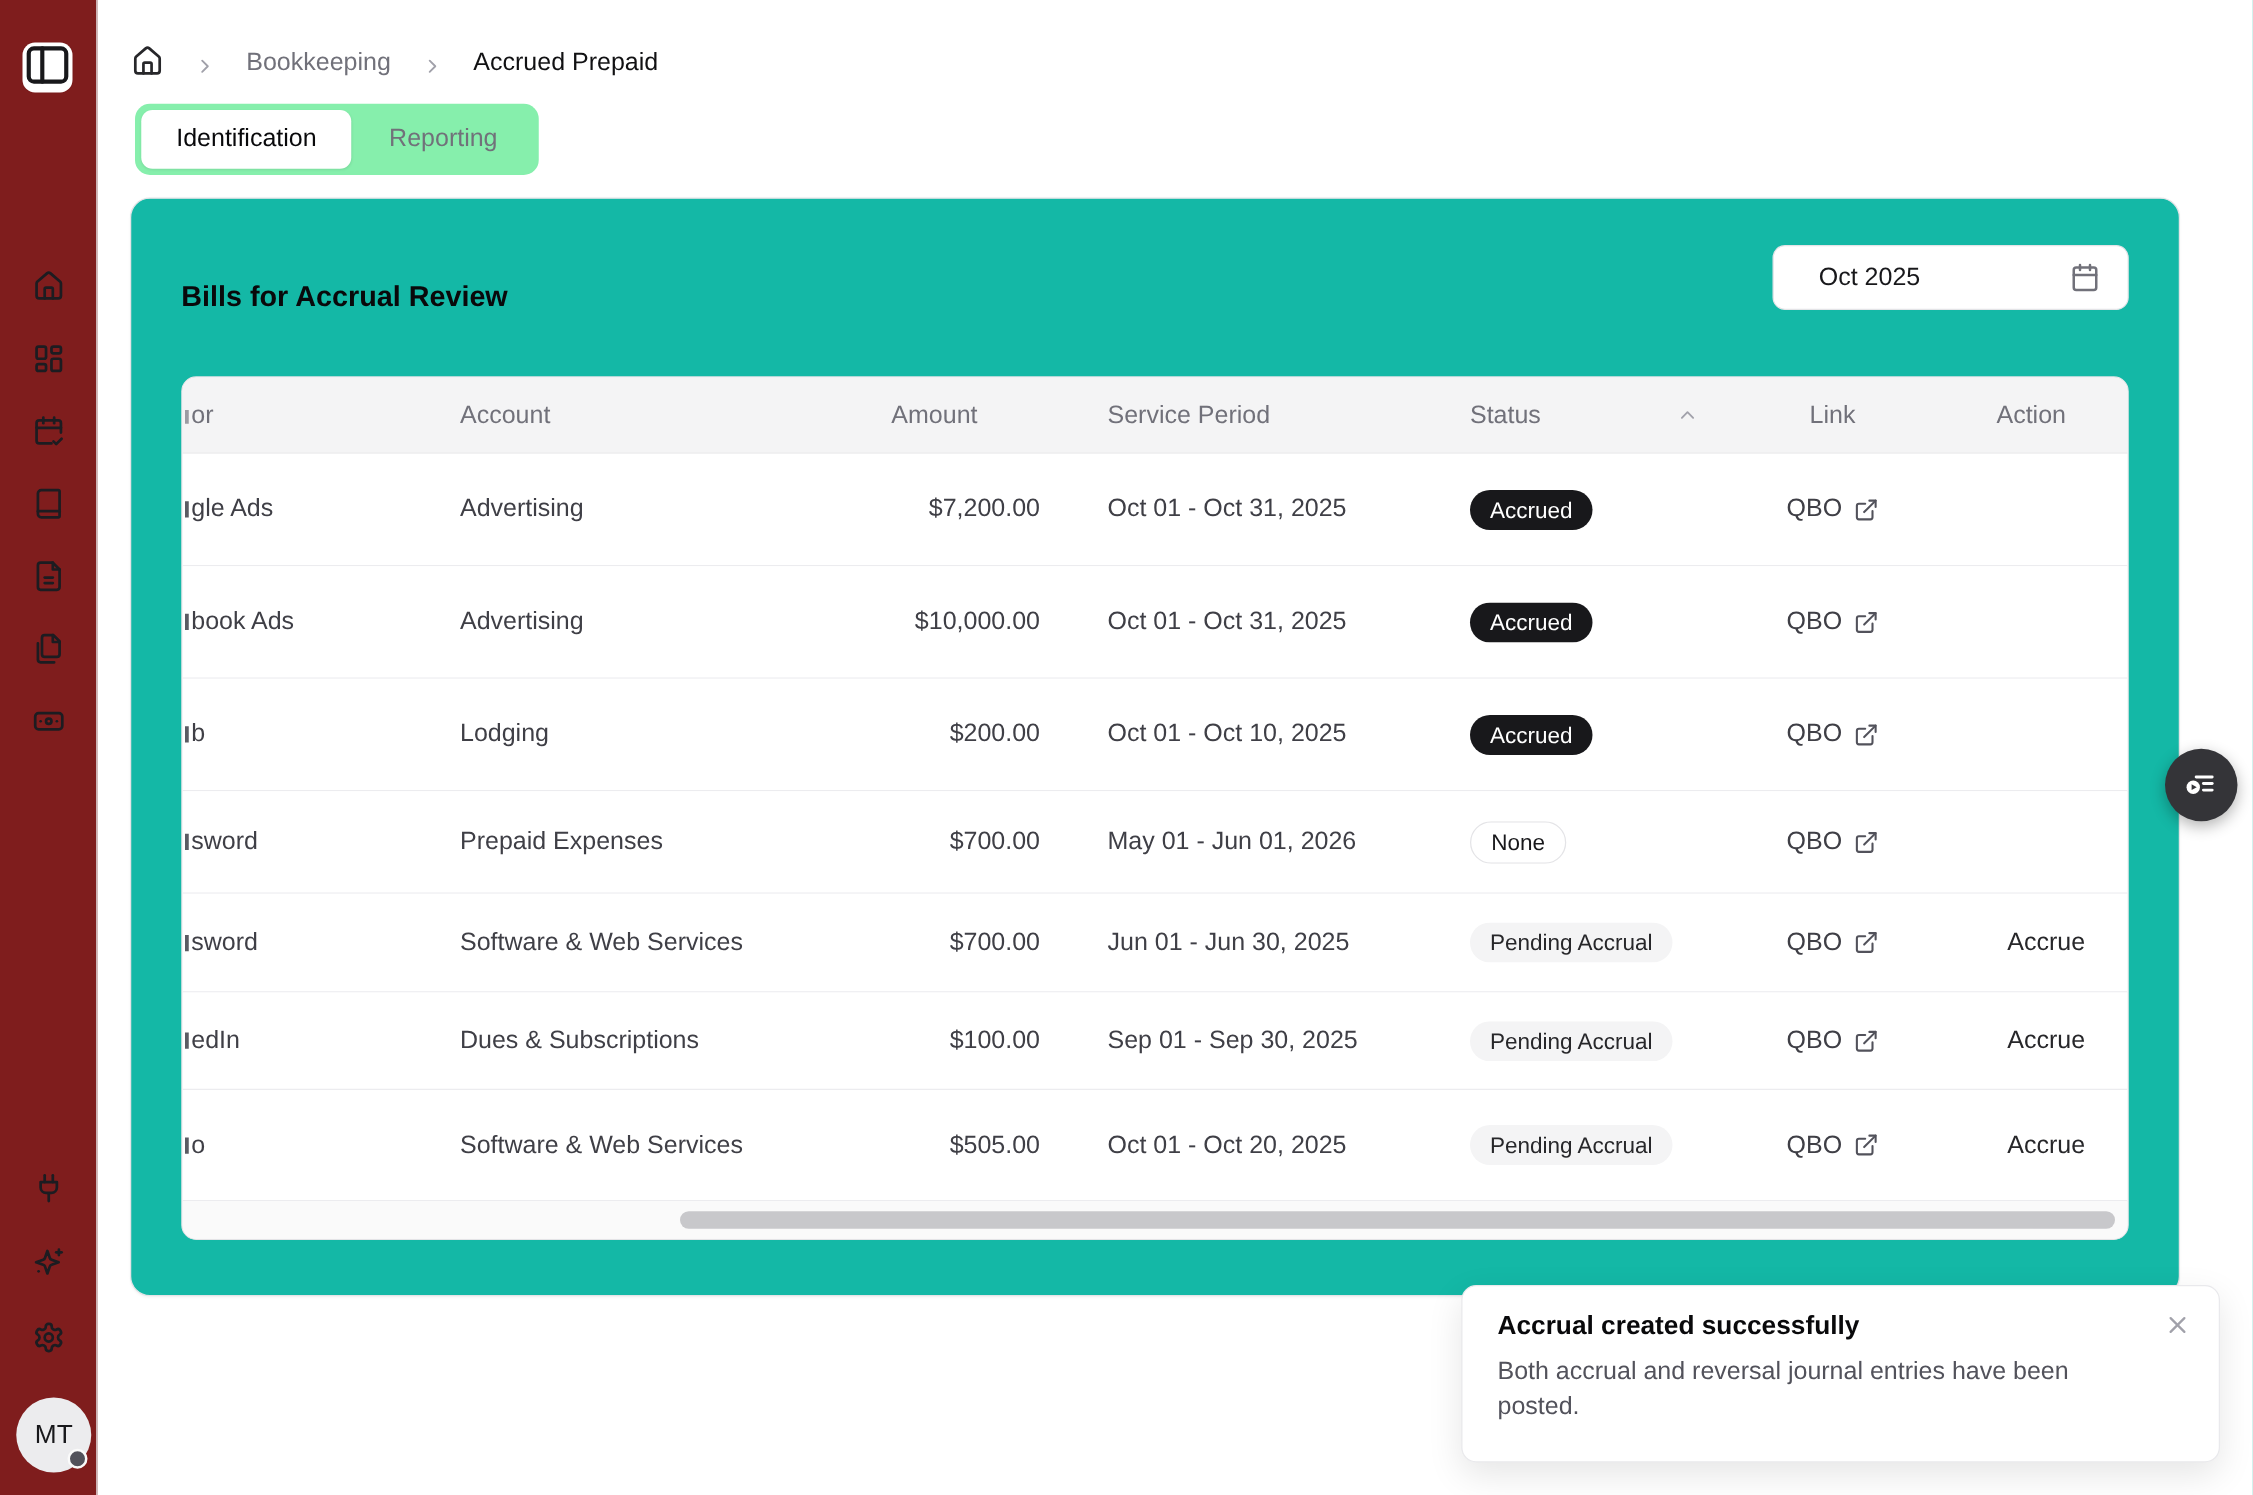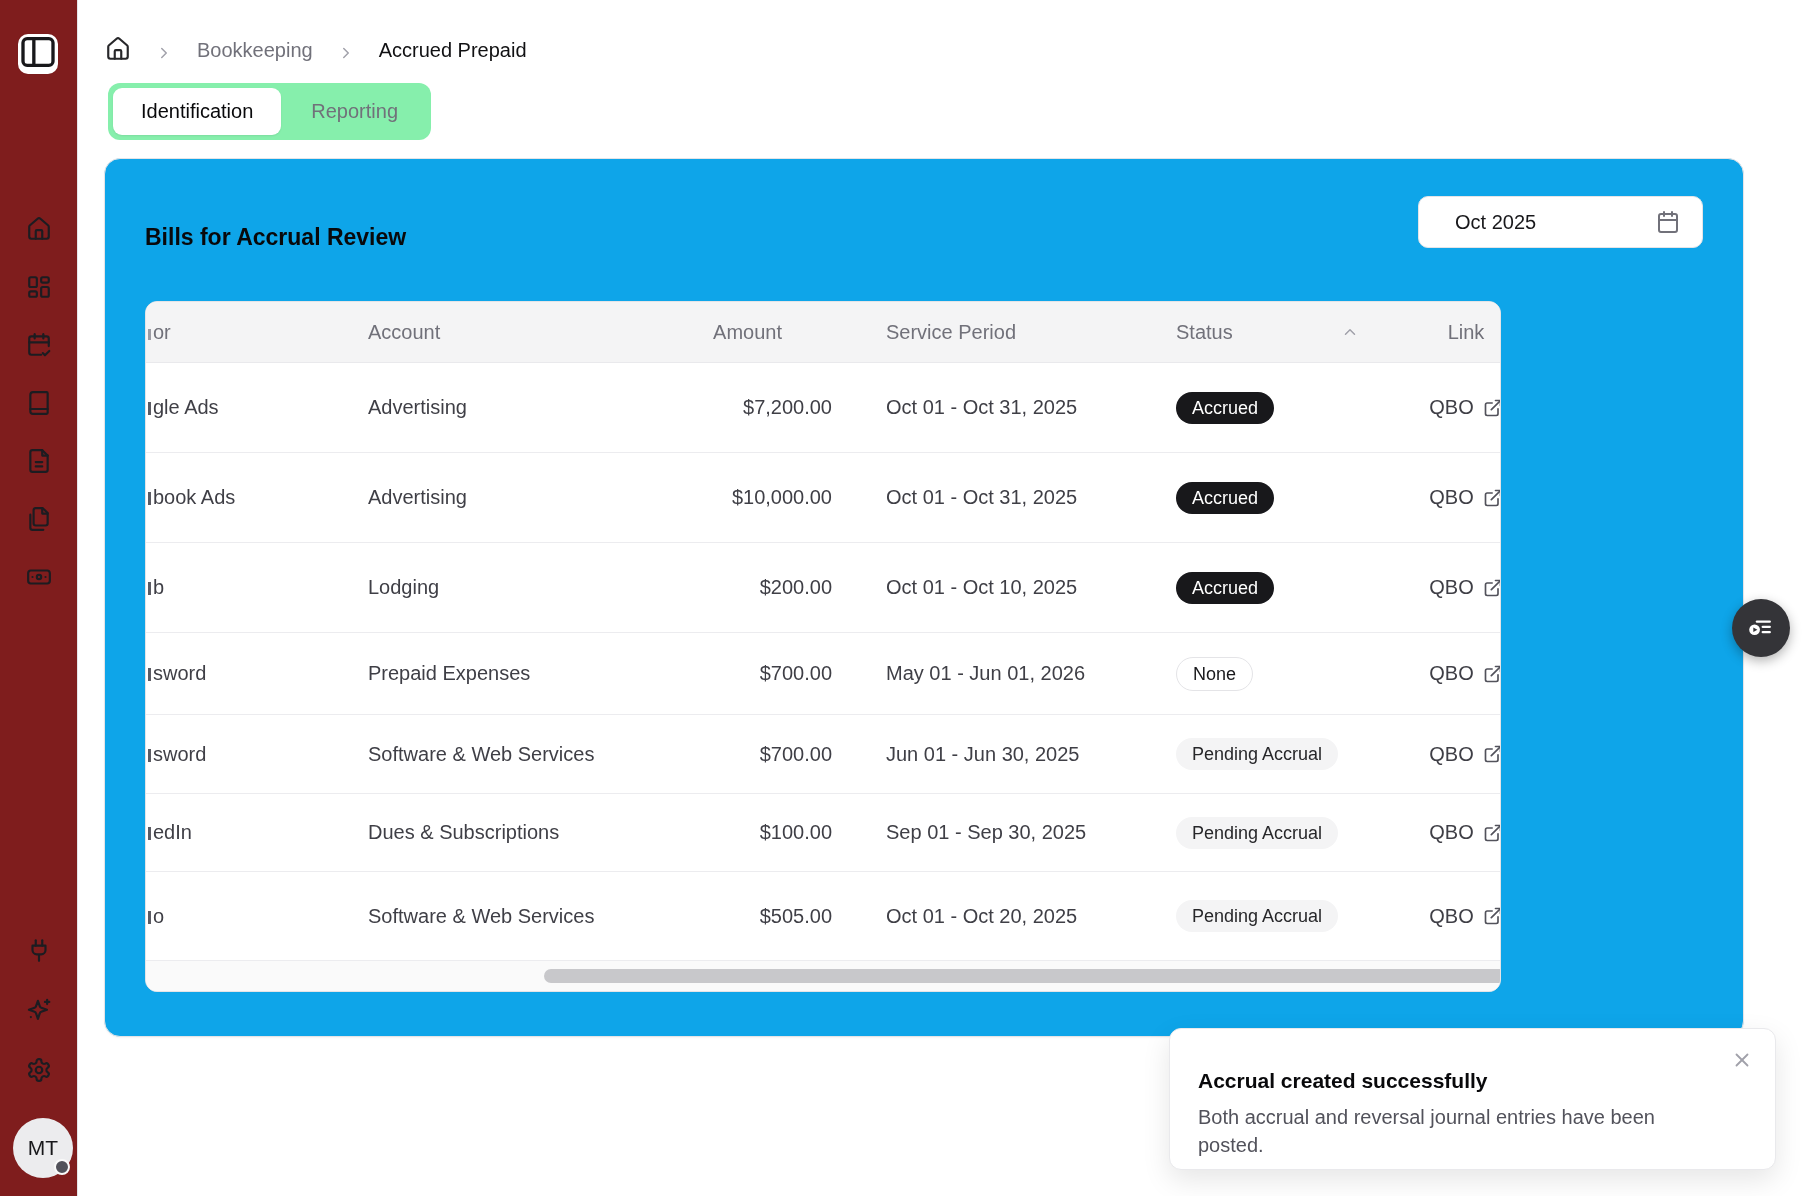--- a/index.html
+++ b/index.html
@@ -30,31 +30,31 @@
   .crumb-current{color:#111113;}
   .breadcrumb svg{width:100%;height:100%;}
 
   
   .tabs{position:absolute;left:108px;top:83px;height:57px;background:#86efac;border-radius:12px;
         display:flex;align-items:center;padding:0 5px;gap:2px;}
   .tab{height:47px;display:flex;align-items:center;border-radius:9px;font-size:20px;padding:0 28px;color:#71717a;cursor:pointer;}
   .tab.active{background:#fff;color:#09090b;font-weight:500;box-shadow:0 1px 2px rgba(0,0,0,0.08);}
 
   
-  .card{position:absolute;left:104px;top:158px;width:1638px;height:877px;background:#0ea5e9;
+  .card{position:absolute;left:104px;top:158px;width:1638px;height:877px;background:#14b8a6;
         border:1px solid #e4e4e7;border-radius:16px;box-shadow:0 1px 2px rgba(0,0,0,0.04);}
   .card-title{position:absolute;left:40px;top:46px;font-size:23px;font-weight:700;color:#09090b;}
   .date-btn{position:absolute;right:40px;top:37px;width:285px;height:52px;border:1px solid #e4e4e7;border-radius:10px;
             background:#fff;display:flex;align-items:center;padding:0 22px 0 36px;box-sizing:border-box;cursor:pointer;}
   .date-btn .date-label{font-size:20px;color:#18181b;}
   .date-btn .cal-icon{margin-left:auto;width:24px;height:24px;color:#71717a;display:flex;}
   .date-btn svg{width:100%;height:100%;}
 
   
-  .table-wrap{position:absolute;left:40px;top:142px;width:1356px;border:1px solid #e4e4e7;border-radius:12px;
+  .table-wrap{position:absolute;left:40px;top:142px;width:1558px;border:1px solid #e4e4e7;border-radius:12px;
               overflow:hidden;box-sizing:border-box;background:#fff;}
   .t-row{display:grid;grid-template-columns:220px 280px 186px 290px 264px 160px 158px;align-items:center;}
   .t-head{height:60px;background:#f4f4f5;color:#71717a;font-size:20px;border-bottom:1px solid #e9e9ec;}
   .t-body .t-row{border-bottom:1px solid #ececef;font-size:20px;color:#3f3f46;background:#fff;}
   .cell{display:flex;align-items:center;overflow:hidden;white-space:nowrap;}
   .c-vendor{padding-left:2px;}
   .c-account{padding-left:2px;}
   .c-amount{justify-content:flex-end;}
   .h-amount{justify-content:flex-end;padding-right:50px;}
   .c-service{padding-left:54px;}
@@ -75,21 +75,21 @@
   .t-footer{height:30px;background:#fafafa;position:relative;}
   .scroll-thumb{position:absolute;left:398px;top:8px;width:1148px;height:14px;border-radius:7px;background:#c8c8cb;cursor:pointer;}
 
   
   .fab{position:absolute;left:1732px;top:599px;width:58px;height:58px;border-radius:50%;background:#343438;
        box-shadow:0 4px 12px rgba(0,0,0,0.3);display:flex;align-items:center;justify-content:center;cursor:pointer;}
   .fab svg{width:28px;height:28px;}
 
   
   .toast{position:absolute;left:1169px;top:1028px;width:607px;height:142px;background:#fff;border:1px solid #e9e9ec;
-         border-radius:12px;box-shadow:0 10px 28px rgba(0,0,0,0.10);box-sizing:border-box;padding:40px 28px;}
+         border-radius:12px;box-shadow:0 10px 28px rgba(0,0,0,0.10);box-sizing:border-box;padding:20px 28px;}
   .toast-title{font-size:21px;font-weight:700;color:#09090b;margin-bottom:10px;}
   .toast-body{font-size:20px;color:#52525b;line-height:28px;width:520px;}
   .toast-close{position:absolute;top:20px;right:22px;width:22px;height:22px;color:#a1a1aa;display:flex;cursor:pointer;}
   .toast-close svg{width:100%;height:100%;}
 </style>
 </head>
 <body>
 
 <div class="page">
 

